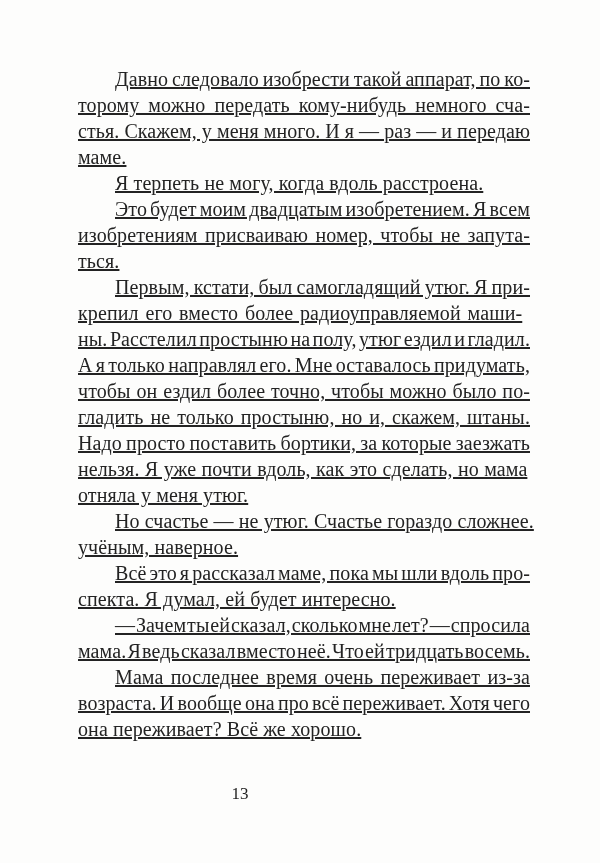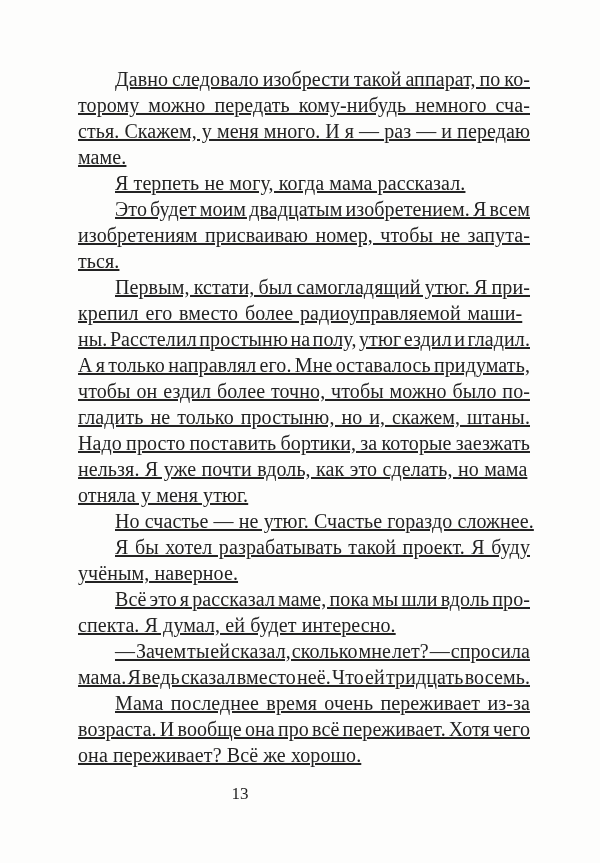--- a/index.html
+++ b/index.html
@@ -31,35 +31,34 @@
 </style>
 </head>
 <body style="background: rgb(253, 253, 252); color: rgb(35, 35, 35);">
 
 <div class="page">
   <div class="text-block">
       <div class="line indent just"><span class="line-inner" style="word-spacing: -1.23438px;">Давно следовало изобрести такой аппарат, по ко-</span></div>
       <div class="line just"><span class="line-inner" style="word-spacing: 3.83125px;">торому можно передать кому-нибудь немного сча-</span></div>
       <div class="line just"><span class="line-inner" style="word-spacing: -0.125px;">стья. Скажем, у меня много. И я — раз — и передаю</span></div>
       <div class="line"><span class="line-inner">маме.</span></div>
-      <div class="line indent"><span class="line-inner">Я терпеть не могу, когда мама рассказал.</span></div>
+      <div class="line indent"><span class="line-inner">Я терпеть не могу, когда вдоль расстроена.</span></div>
       <div class="line indent just"><span class="line-inner" style="word-spacing: -1.97917px;">Это будет моим двадцатым изобретением. Я всем</span></div>
       <div class="line just"><span class="line-inner" style="word-spacing: 2.30313px;">изобретениям присваиваю номер, чтобы не запута-</span></div>
       <div class="line"><span class="line-inner">ться.</span></div>
       <div class="line indent just"><span class="line-inner" style="word-spacing: -0.958333px;">Первым, кстати, был самогладящий утюг. Я при-</span></div>
       <div class="line just"><span class="line-inner" style="word-spacing: 1.72812px;">крепил его вместо более радиоуправляемой маши-</span></div>
       <div class="line just"><span class="line-inner" style="word-spacing: -2.66211px; margin-top: 48px;">ны. Расстелил простыню на полу, утюг ездил и гладил.</span></div>
       <div class="line just"><span class="line-inner" style="word-spacing: -1.85045px;">А я только направлял его. Мне оставалось придумать,</span></div>
       <div class="line just"><span class="line-inner" style="word-spacing: 0.708984px;">чтобы он ездил более точно, чтобы можно было по-</span></div>
       <div class="line just"><span class="line-inner" style="word-spacing: 1.83482px;">гладить не только простыню, но и, скажем, штаны.</span></div>
       <div class="line just"><span class="line-inner" style="word-spacing: -0.877604px;">Надо просто поставить бортики, за которые заезжать</span></div>
       <div class="line just"><span class="line-inner" style="word-spacing: 0.293403px;">нельзя. Я уже почти вдоль, как это сделать, но мама</span></div>
       <div class="line"><span class="line-inner">отняла у меня утюг.</span></div>
       <div class="line indent"><span class="line-inner">Но счастье — не утюг. Счастье гораздо сложнее.</span></div>
-      <div class="line indent just"><span class="line-inner" style="word-spacing: 1.39286px;">Я бы хотел разрабатывать такой проект. Я буду</span></div>
       <div class="line"><span class="line-inner">учёным, наверное.</span></div>
       <div class="line indent just"><span class="line-inner" style="word-spacing: -2.04861px;">Всё это я рассказал маме, пока мы шли вдоль про-</span></div>
       <div class="line"><span class="line-inner">спекта. Я думал, ей будет интересно.</span></div>
       <div class="line indent just"><span class="line-inner" style="word-spacing: -4.19965px; text-align: center;">— Зачем ты ей сказал, сколько мне лет? — спросила</span></div>
       <div class="line just"><span class="line-inner" style="word-spacing: -3.92708px;">мама. Я ведь сказал вместо неё. Что ей тридцать восемь.</span></div>
       <div class="line indent just"><span class="line-inner" style="word-spacing: 2.24375px;">Мама последнее время очень переживает из-за</span></div>
       <div class="line just"><span class="line-inner" style="word-spacing: -1.99805px;">возраста. И вообще она про всё переживает. Хотя чего</span></div>
       <div class="line"><span class="line-inner">она переживает? Всё же хорошо.</span></div>
     </div>
   <div class="page-number">13</div>

